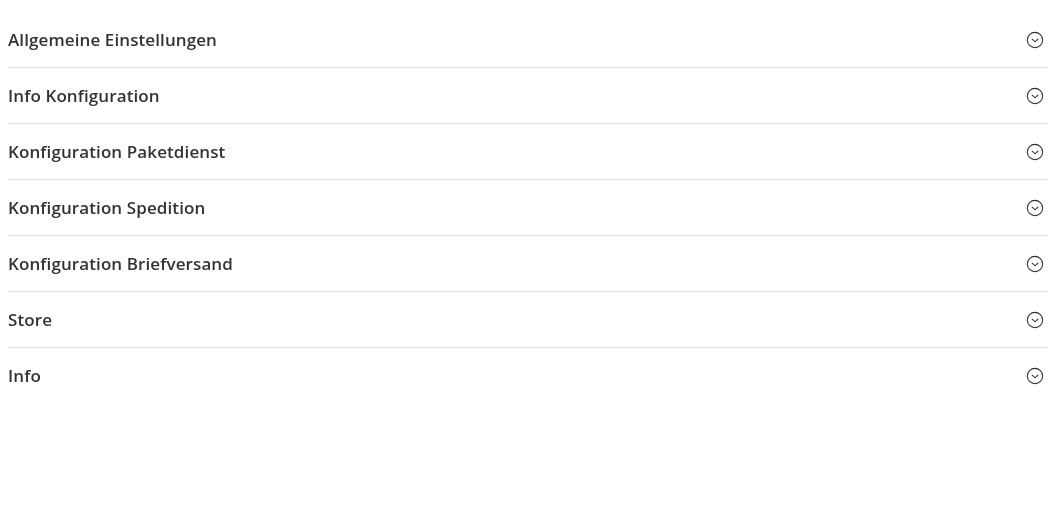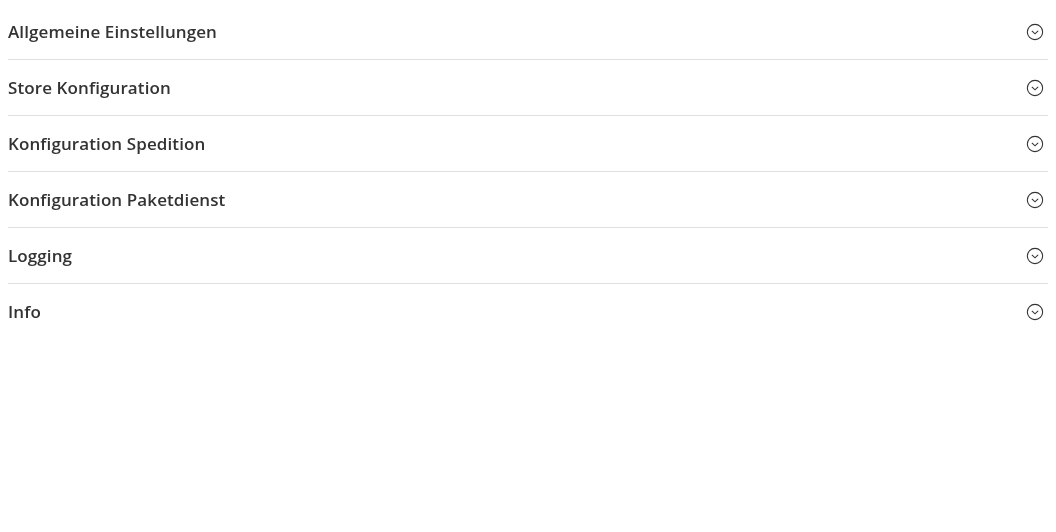--- a/index.html
+++ b/index.html
@@ -6,21 +6,21 @@
       margin: 0;
       padding: 0;
       box-sizing: border-box;
     }
     body {
       font-family: -apple-system, BlinkMacSystemFont, "Segoe UI", "Open Sans", sans-serif;
       background: #ffffff;
       width: 1056px;
     }
     .accordion {
-      padding: 4px 8px;
+      padding: 12px 8px;
     }
     .accordion-item {
       border-bottom: 1px solid #e0e0e0;
       display: flex;
       justify-content: space-between;
       align-items: center;
       padding: 16px 0;
       cursor: pointer;
     }
     .accordion-item:last-child {
@@ -54,48 +54,57 @@
   <div class="accordion-item">
     <span class="accordion-title">Allgemeine Einstellungen</span>
     <span class="accordion-icon">
       <svg viewBox="0 0 20 20" fill="none" stroke="#333" stroke-width="1.2">
         <circle cx="10" cy="10" r="8.5"></circle>
         <path d="M6.5 8.8 L10 12 L13.5 8.8"></path>
       </svg>
     </span>
   </div>
   <div class="accordion-item">
-    <span class="accordion-title">Store Konfiguration</span>
+    <span class="accordion-title">Info Konfiguration</span>
+    <span class="accordion-icon">
+      <svg viewBox="0 0 20 20" fill="none" stroke="#333" stroke-width="1.2">
+        <circle cx="10" cy="10" r="8.5"></circle>
+        <path d="M6.5 8.8 L10 12 L13.5 8.8"></path>
+      </svg>
+    </span>
+  </div>
+  <div class="accordion-item">
+    <span class="accordion-title">Konfiguration Paketdienst</span>
     <span class="accordion-icon">
       <svg viewBox="0 0 20 20" fill="none" stroke="#333" stroke-width="1.2">
         <circle cx="10" cy="10" r="8.5"></circle>
         <path d="M6.5 8.8 L10 12 L13.5 8.8"></path>
       </svg>
     </span>
   </div>
   <div class="accordion-item">
     <span class="accordion-title">Konfiguration Spedition</span>
     <span class="accordion-icon">
       <svg viewBox="0 0 20 20" fill="none" stroke="#333" stroke-width="1.2">
         <circle cx="10" cy="10" r="8.5"></circle>
         <path d="M6.5 8.8 L10 12 L13.5 8.8"></path>
       </svg>
     </span>
   </div>
   <div class="accordion-item">
-    <span class="accordion-title">Konfiguration Paketdienst</span>
+    <span class="accordion-title">Konfiguration Briefversand</span>
     <span class="accordion-icon">
       <svg viewBox="0 0 20 20" fill="none" stroke="#333" stroke-width="1.2">
         <circle cx="10" cy="10" r="8.5"></circle>
         <path d="M6.5 8.8 L10 12 L13.5 8.8"></path>
       </svg>
     </span>
   </div>
   <div class="accordion-item">
-    <span class="accordion-title">Logging</span>
+    <span class="accordion-title">Store</span>
     <span class="accordion-icon">
       <svg viewBox="0 0 20 20" fill="none" stroke="#333" stroke-width="1.2">
         <circle cx="10" cy="10" r="8.5"></circle>
         <path d="M6.5 8.8 L10 12 L13.5 8.8"></path>
       </svg>
     </span>
   </div>
   <div class="accordion-item">
     <span class="accordion-title">Info</span>
     <span class="accordion-icon">

